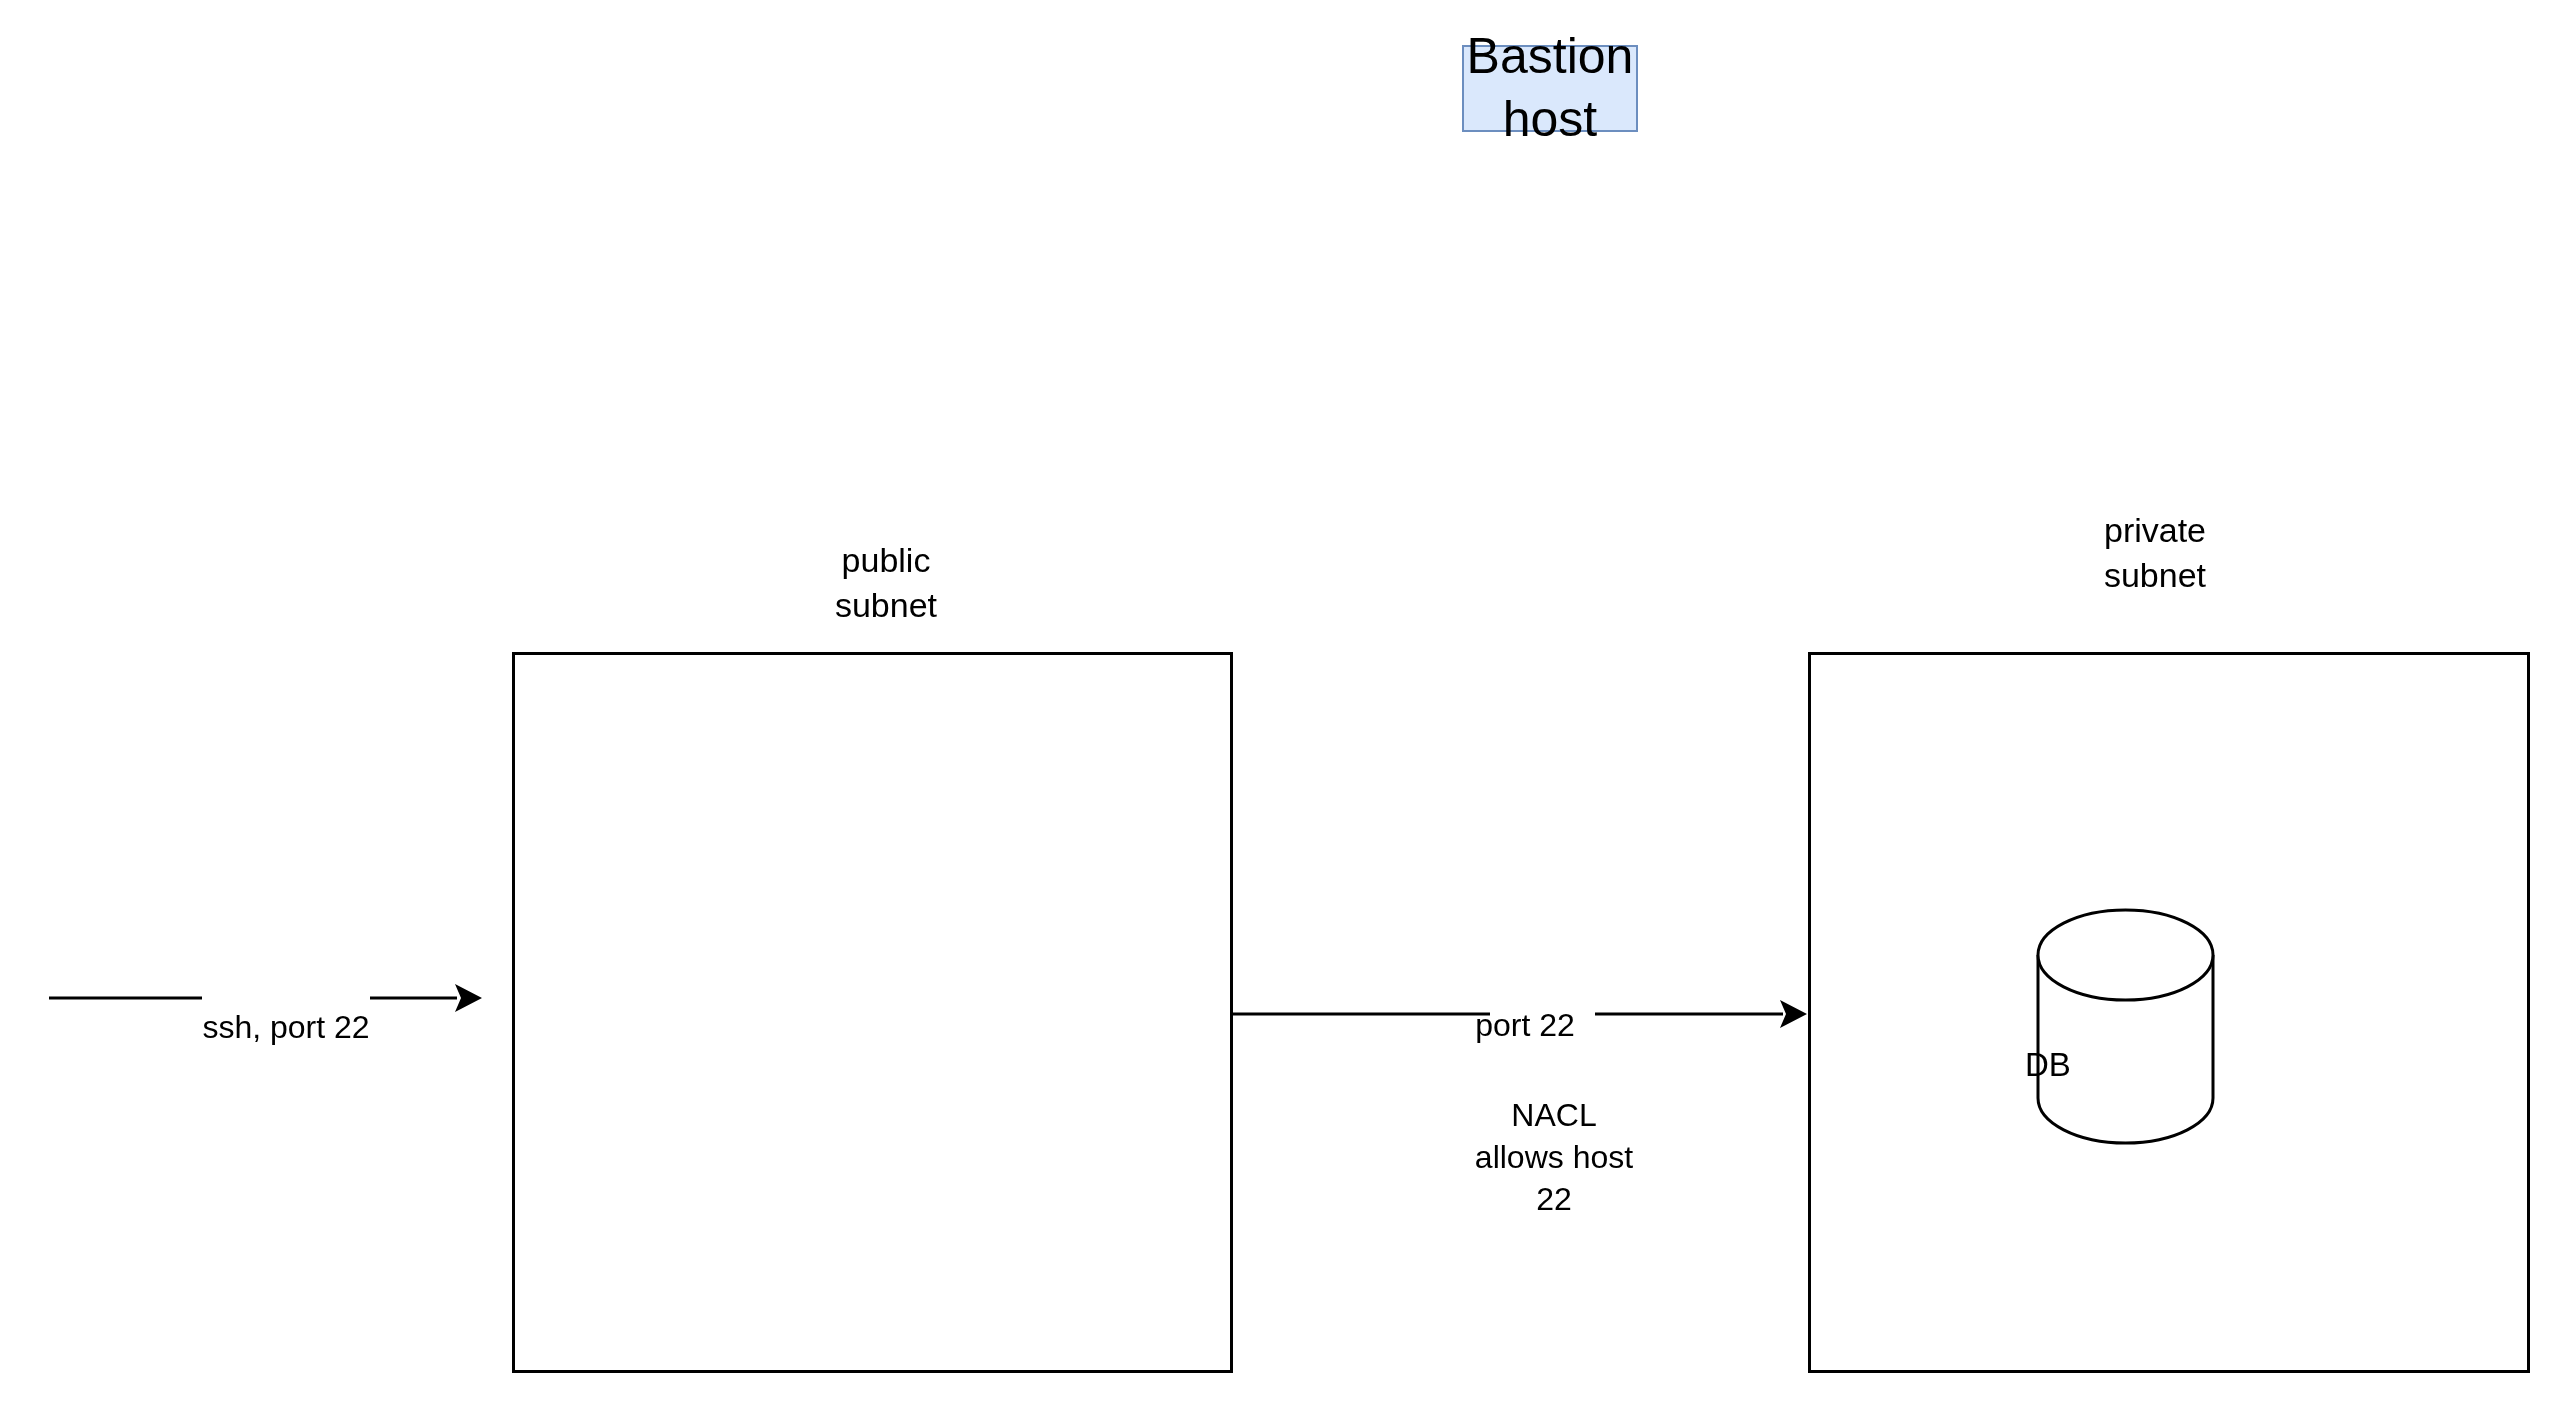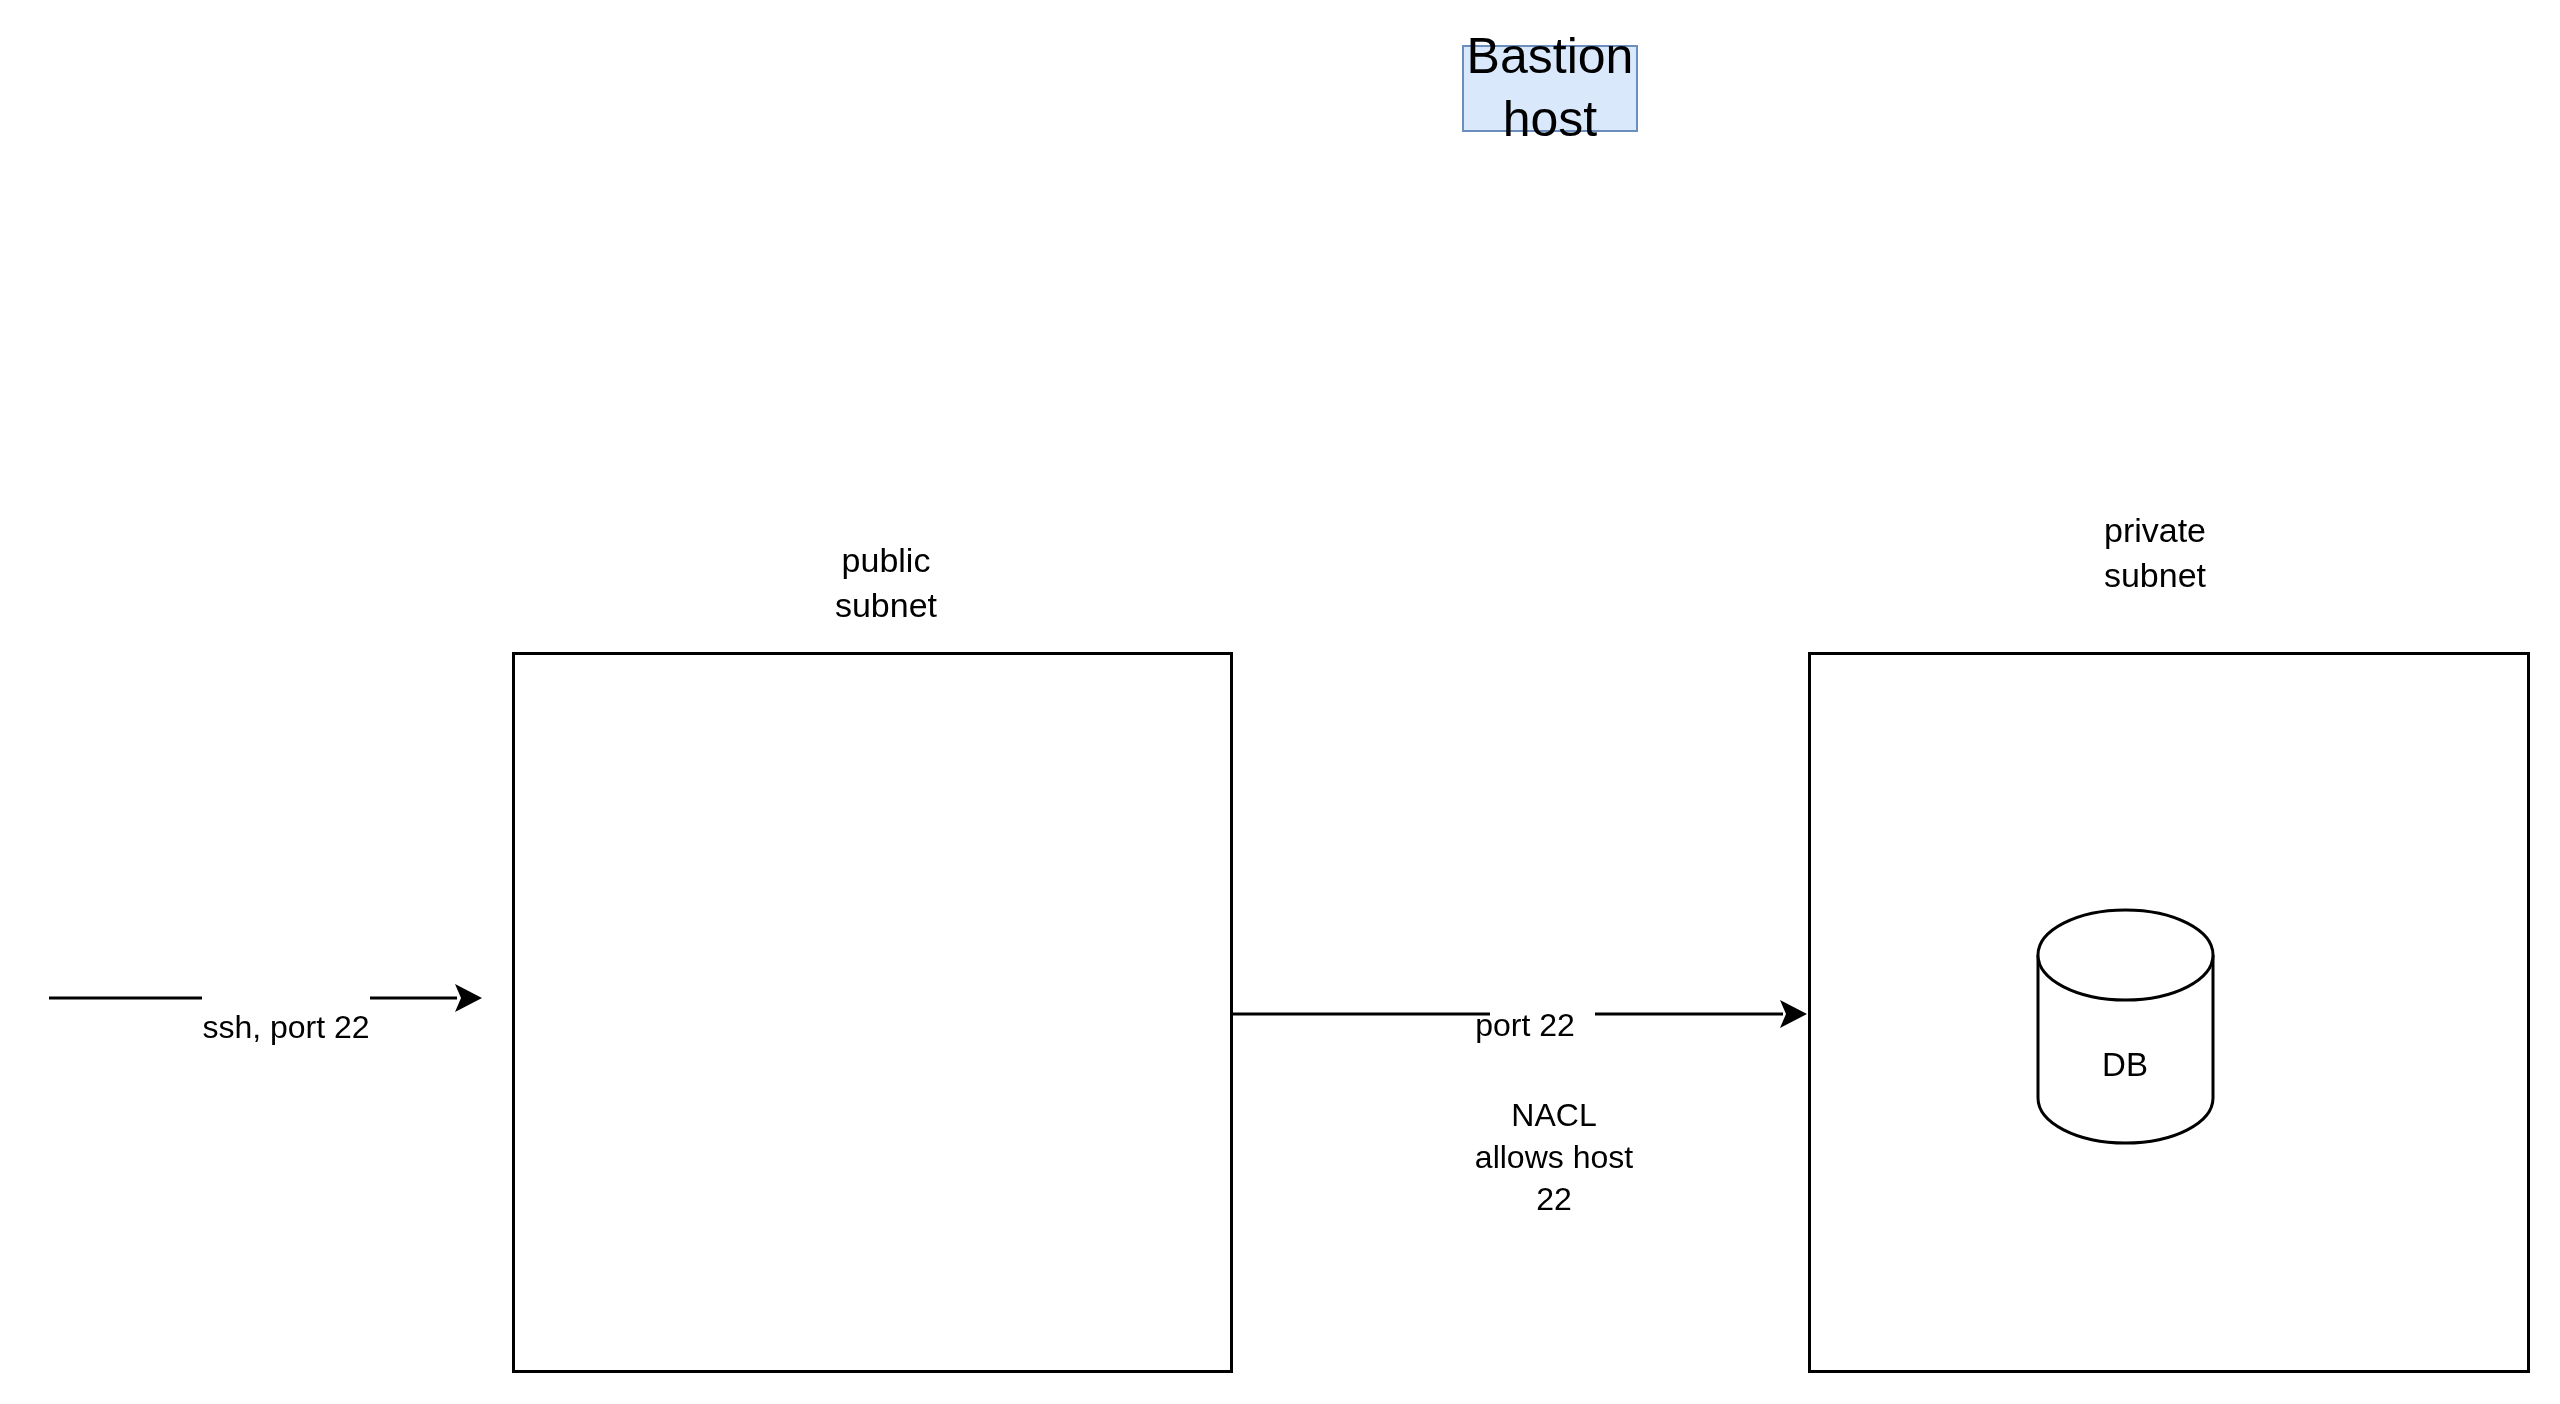--- a/index.html
+++ b/index.html
@@ -55,21 +55,21 @@
     position:absolute;text-align:center;
     font-size:32px;line-height:38px;
     background:var(--background);
   }
   .ssh-label{left:186px;top:993px;width:200px;margin-top:15px;}
   .port22-label{left:1445px;top:1006px;width:160px;}
   .nacl-label{left:1424px;top:1094px;width:260px;line-height:42px;background:transparent;}
 
   .db-label{
     position:absolute;left:2025px;top:1045px;width:200px;
-    text-align:center;font-size:33px;line-height:40px;z-index:3;
+    font-size:33px;line-height:40px;z-index:3;
   }
 
   svg.overlay{position:absolute;left:0;top:0;z-index:2;pointer-events:none;}
   .edge-line{stroke:var(--line-color);stroke-width:3;fill:none;}
   .arrow-head{fill:var(--line-color);stroke:none;}
   .cyl{stroke:var(--line-color);stroke-width:3;fill:#ffffff;}
 </style>
 </head>
 <body>
 

